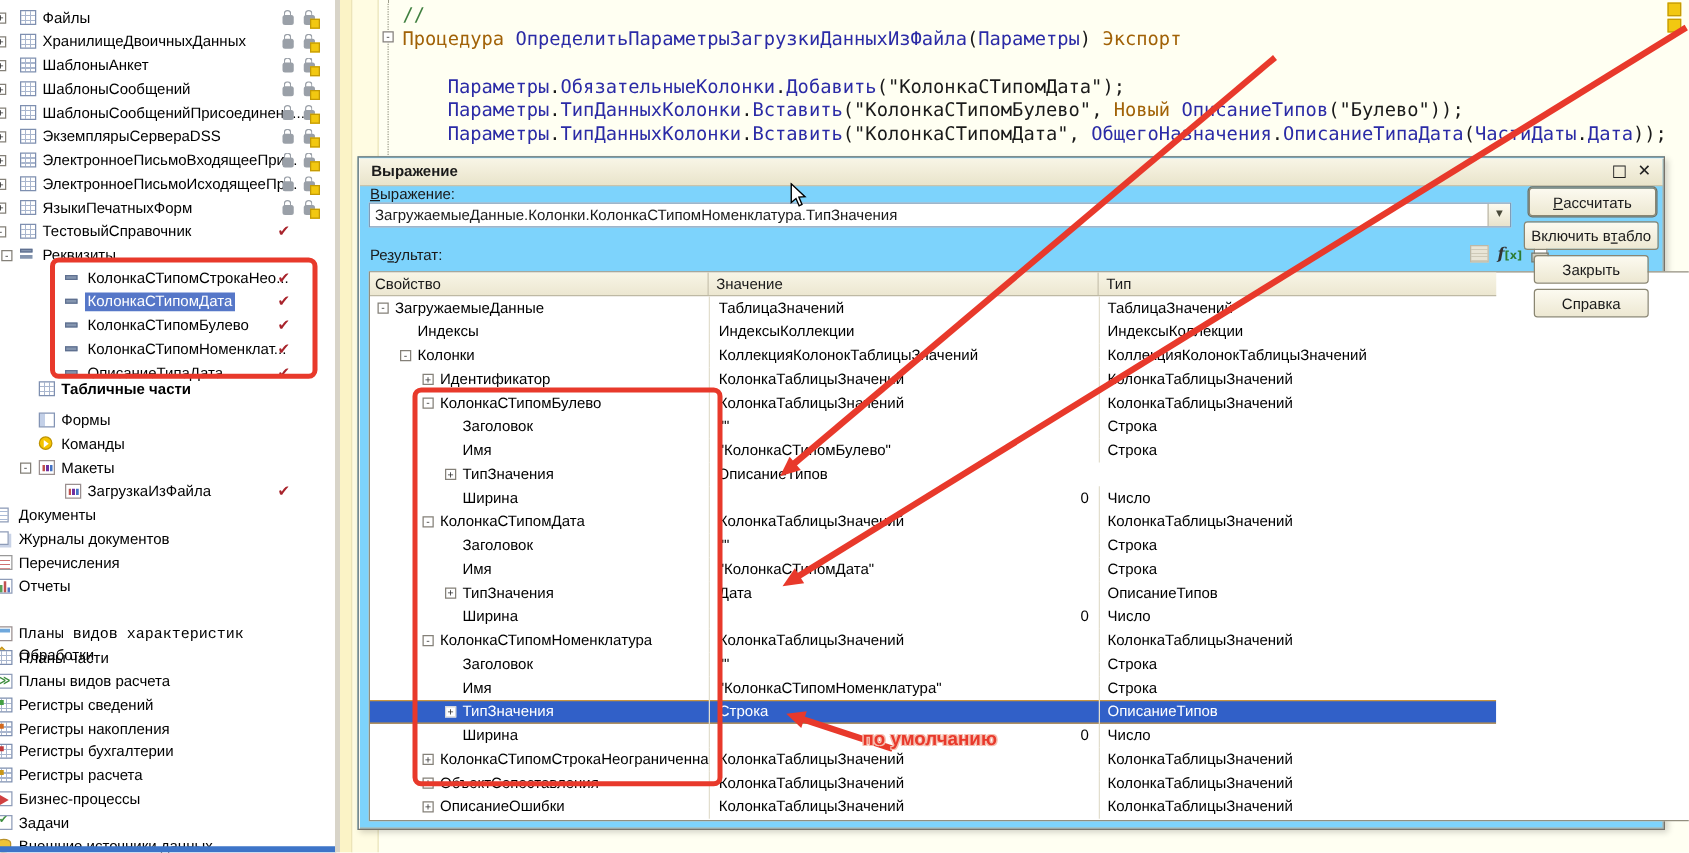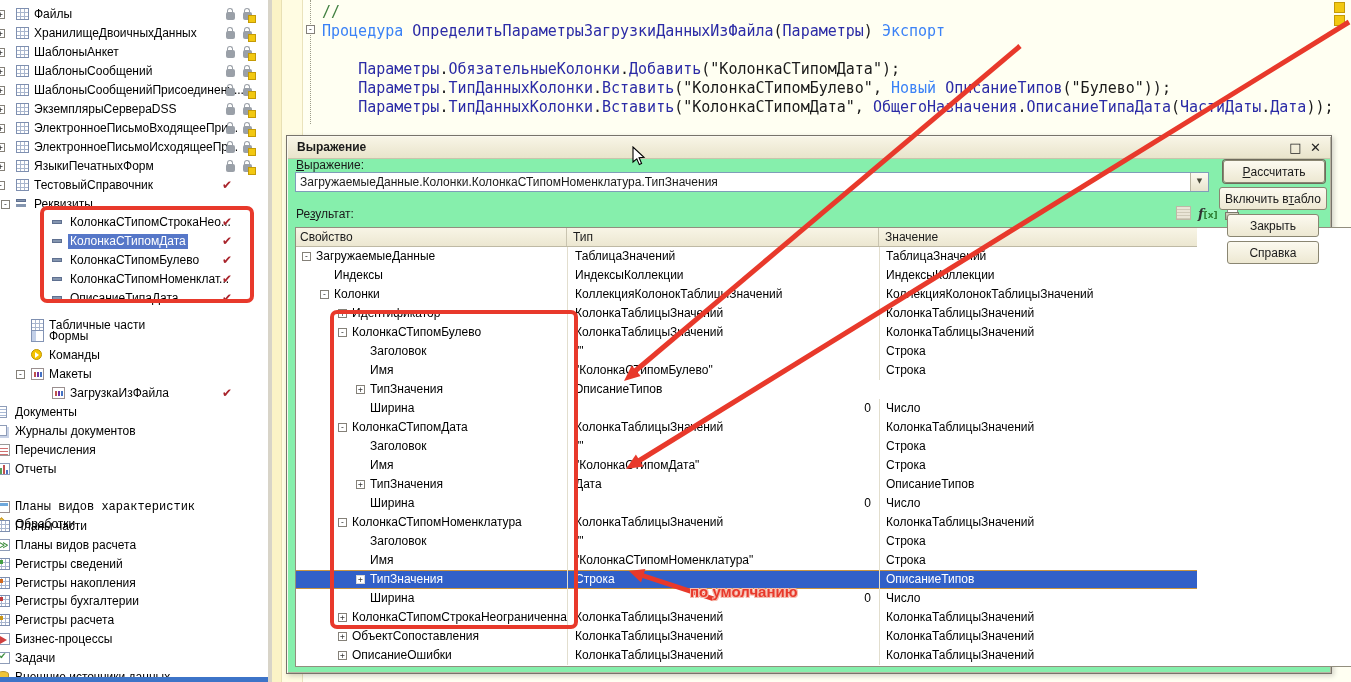--- a/index.html
+++ b/index.html
@@ -67,25 +67,25 @@
   .i-extds{width:12px;height:11px;background:#EFC437;border:1px solid #B8912A;border-radius:50%/30%;}
 
   
   .editor{position:absolute;left:272px;top:0;width:1079px;height:682px;background:#FFFFF2;z-index:1;}
   .gut1{position:absolute;left:0;top:0;width:9px;height:100%;background:#FBF3C6;border-right:1px solid #E8E0B4;}
   .gut2{position:absolute;left:10px;top:0;width:20px;height:100%;background:#FFFCE2;border-right:1px solid #EAE3BC;}
   .foldline{position:absolute;left:38px;top:0;height:124px;border-left:1px dotted #9C9C8A;}
   .foldbox{position:absolute;left:34px;top:25px;width:9px;height:9px;background:#fff;border:1px solid #84807A;
     font:8px/8px "DejaVu Sans Mono",monospace;text-align:center;color:#333;box-sizing:border-box;}
   .cl{position:absolute;left:50px;height:19px;font:15px/19px "DejaVu Sans Mono",monospace;white-space:pre;}
-  .c-kw{color:#3b82f6;} .c-id{color:#2B2BA6;} .c-pl{color:#1A1A1A;} .c-str{color:#1A1A1A;} .c-com{color:#3F7F3F;}
+  .c-kw{color:#a16207;} .c-id{color:#2B2BA6;} .c-pl{color:#1A1A1A;} .c-str{color:#1A1A1A;} .c-com{color:#3F7F3F;}
   .cube-tr{position:absolute;width:9px;height:9px;background:#F2C811;border:1px solid #C49A06;z-index:2;}
 
   
-  .dialog{position:absolute;left:286px;top:135px;width:1046px;height:539px;background:#86efac;
+  .dialog{position:absolute;left:286px;top:125px;width:1046px;height:539px;background:#7dd3fc;
     border:1px solid #77736B;box-shadow:inset 1px 1px 0 #FBF9F0, inset -1px -1px 0 #B7B3A2, 2px 2px 5px rgba(0,0,0,.18);
     z-index:10;box-sizing:border-box;font-size:12px;color:#1a1a1a;}
   .dtitle{position:absolute;left:1px;top:1px;right:1px;height:21px;
     background:linear-gradient(#F8F5E6,#E9E4CB);border-bottom:1px solid #C9C4AC;}
   .dtitle .ttxt{position:absolute;left:9px;top:3px;font-weight:bold;}
   .wbtn{position:absolute;top:2px;width:17px;height:17px;text-align:center;
     font:13px/17px "DejaVu Sans",sans-serif;color:#222;cursor:default;}
   .wb-max{right:26px;} .wb-close{right:6px;}
   .dlabel{position:absolute;left:9px;}
   .combo{position:absolute;left:8px;top:36px;width:914px;height:20px;background:#fff;
@@ -250,21 +250,21 @@
         <div class="trow" style="top: 270.3px; text-decoration: underline;">
           <span class="ic i-attr" style="left: 52px;"></span>
           <span class="tlabel" style="left: 68px;">КолонкаСТипомНоменклат...</span>
           <span class="chk">✔</span>
         </div>
         <div class="trow" style="top: 289.25px;">
           <span class="ic i-attr" style="left: 52px;"></span>
           <span class="tlabel" style="left: 68px;">ОписаниеТипаДата</span>
           <span class="chk">✔</span>
         </div>
-        <div class="trow" style="top: 316px;">
+        <div class="trow" style="top: 302px; font-weight: bold;">
           <span class="ic i-tabular" style="left: 31px;"></span>
           <span class="tlabel" style="left: 47px;">Табличные части</span>
         </div>
         <div class="trow" style="top: 327.15px;">
           <span class="ic i-form" style="left: 31px;"></span>
           <span class="tlabel" style="left: 47px;">Формы</span>
         </div>
         <div class="trow" style="top: 346.1px;">
           <span class="ic i-command" style="left: 31px;"></span>
           <span class="tlabel" style="left: 47px;">Команды</span>
@@ -358,22 +358,22 @@
     <div class="dlabel" style="top:71px;" id="result-label"><span>Ре</span><u>з</u><span>ультат:</span></div>
     <div class="tbicons">
       <span class="hand-ico"></span>
       <span class="fx"><i>f</i><b>[x]</b></span>
       <span class="prn"></span>
     </div>
 
     <div class="rtable">
       <div class="rhead">
         <div class="hcell">Свойство</div>
+        <div class="hcell">Значение</div>
         <div class="hcell">Тип</div>
-        <div class="hcell">Значение</div>
       </div>
       <div class="rbody" id="result-table-body">
           <div class="trw">
             <div class="cell c-prop">
               <span class="texp" style="left: 6px;">-</span>
               <span class="ptext" style="left: 20px;">ЗагружаемыеДанные</span>
             </div>
             <div class="cell c-val">ТаблицаЗначений</div>
             <div class="cell c-type">ТаблицаЗначений</div>
           </div>

